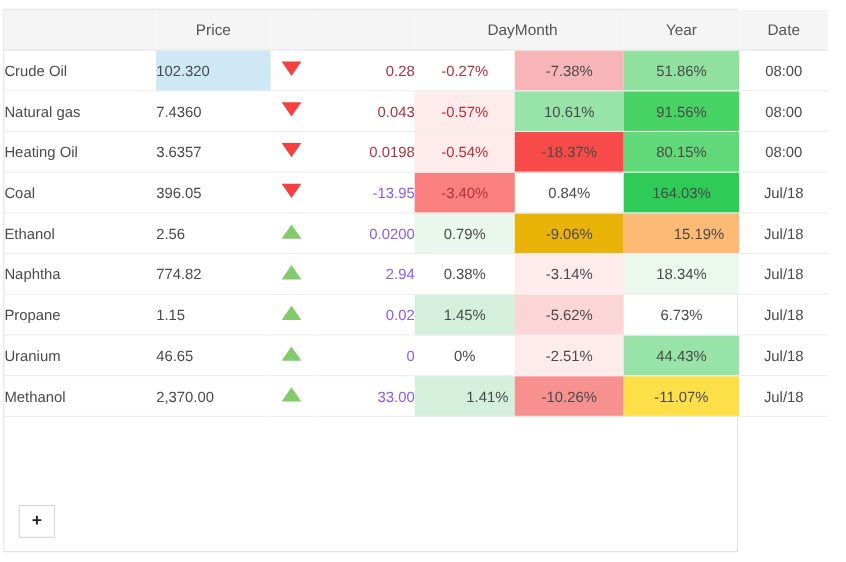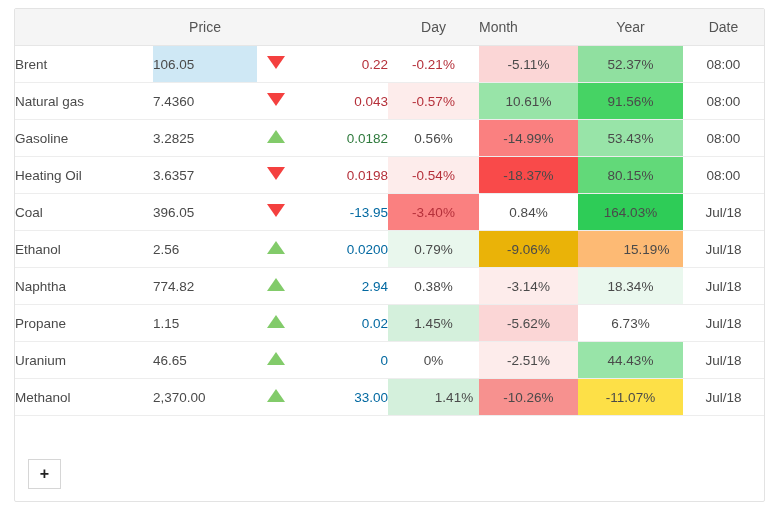--- a/index.html
+++ b/index.html
@@ -18,23 +18,23 @@
   #app {
     position: relative;
     width: 769px;
     height: 511px;
     background: #ffffff;
     box-sizing: border-box;
   }
 
   .panel {
     position: absolute;
-    left: 14px;
+    left: 3px;
     top: 8px;
-    width: 751px;
+    width: 668px;
     height: 494px;
     border: 1px solid #e3e3e3;
     border-radius: 2px;
     background: #ffffff;
     box-sizing: border-box;
   }
 
   table.quotes {
     border-collapse: collapse;
     width: 749px;
@@ -59,21 +59,21 @@
     font-size: 14px;
     color: #545454;
     border-bottom: 1px solid #e6e6e6;
     padding: 0;
     vertical-align: middle;
   }
   th.h-name  { text-align: left; }
   th.h-price { text-align: center; }
   th.h-arrow { }
   th.h-chg   { }
-  th.h-day   { padding-right: 14px; }
+  th.h-day   { text-align: right; padding-right: 14px; }
   th.h-month { text-align: left; }
   th.h-year  { text-align: center; }
   th.h-date  { text-align: center; }
 
   table.quotes tbody td {
     height: 37px;
     padding: 0;
     border-bottom: 1px solid #ededed;
     vertical-align: middle;
     box-sizing: border-box;
@@ -111,21 +111,21 @@
     border-right: 9px solid transparent;
     border-bottom: 13px solid #82cb6a;
   }
 
   td.chg {
     text-align: right;
     padding-right: 10px;
   }
   td.chg.neg { color: #b5303a; }
   td.chg.pos { color: #2f7a3d; }
-  td.chg.zero { color: #0369a1; }
+  td.chg.zero { color: #8b5cf6; }
 
   td.pct {
     text-align: center;
     color: #4a4a4a;
   }
   td.pct.neg-txt { color: #b5303a; }
 
   td.date {
     text-align: center;
     color: #4a4a4a;
@@ -181,50 +181,40 @@
           <th class="h-arrow"></th>
           <th class="h-chg"></th>
           <th class="h-day">Day</th>
           <th class="h-month">Month</th>
           <th class="h-year">Year</th>
           <th class="h-date">Date</th>
         </tr>
       </thead>
       <tbody id="tbody">
           <tr>
-            <td class="name">Brent</td>
-            <td class="price" style="background: rgb(207, 232, 245);">106.05</td>
-            <td class="arrow"><span class="tri down"></span></td>
-            <td class="chg neg">0.22</td>
-            <td class="pct neg-txt">-0.21%</td>
-            <td class="pct" style="background: rgb(251, 214, 214);">-5.11%</td>
-            <td class="pct" style="background: rgb(144, 224, 160);">52.37%</td>
+            <td class="name">Crude Oil</td>
+            <td class="price" style="background: rgb(207, 232, 245);">102.320</td>
+            <td class="arrow"><span class="tri down"></span></td>
+            <td class="chg neg">0.28</td>
+            <td class="pct neg-txt">-0.27%</td>
+            <td class="pct" style="background: rgb(247, 181, 184);">-7.38%</td>
+            <td class="pct" style="background: rgb(144, 224, 160);">51.86%</td>
             <td class="date">08:00</td>
           </tr>
           <tr>
             <td class="name">Natural gas</td>
             <td class="price">7.4360</td>
             <td class="arrow"><span class="tri down"></span></td>
             <td class="chg neg">0.043</td>
             <td class="pct neg-txt" style="background: rgb(253, 236, 235);">-0.57%</td>
             <td class="pct" style="background: rgb(152, 228, 168);">10.61%</td>
             <td class="pct" style="background: rgb(70, 211, 100);">91.56%</td>
             <td class="date">08:00</td>
           </tr>
           <tr>
-            <td class="name">Gasoline</td>
-            <td class="price">3.2825</td>
-            <td class="arrow"><span class="tri up"></span></td>
-            <td class="chg pos">0.0182</td>
-            <td class="pct ">0.56%</td>
-            <td class="pct" style="background: rgb(250, 128, 128);">-14.99%</td>
-            <td class="pct" style="background: rgb(152, 228, 168);">53.43%</td>
-            <td class="date">08:00</td>
-          </tr>
-          <tr>
             <td class="name">Heating Oil</td>
             <td class="price">3.6357</td>
             <td class="arrow"><span class="tri down"></span></td>
             <td class="chg neg">0.0198</td>
             <td class="pct neg-txt" style="background: rgb(253, 236, 235);">-0.54%</td>
             <td class="pct" style="background: rgb(249, 74, 74);">-18.37%</td>
             <td class="pct" style="background: rgb(98, 217, 121);">80.15%</td>
             <td class="date">08:00</td>
           </tr>
           <tr>

